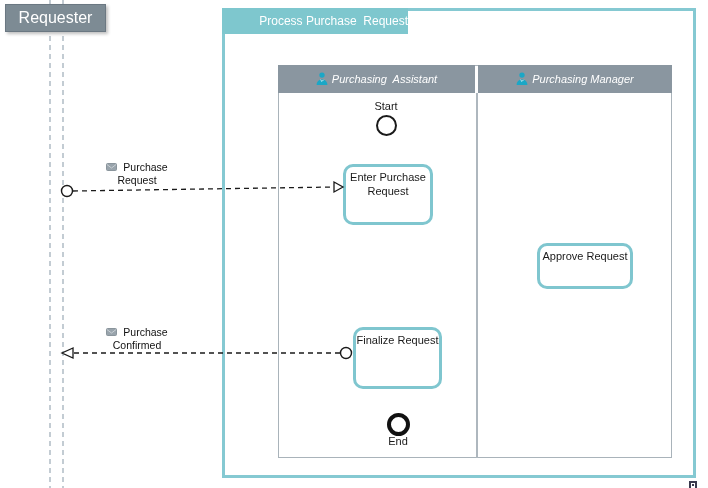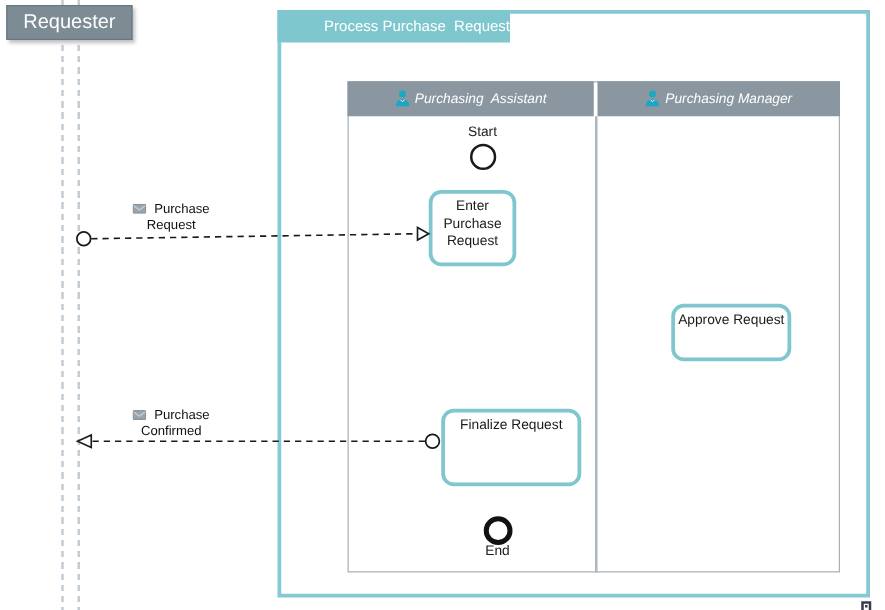--- a/index.html
+++ b/index.html
@@ -32,23 +32,23 @@
     display:flex;align-items:center;justify-content:center;gap:4px;box-sizing:border-box;}
   .lane-header.h1{left:278px;width:197px;}
   .lane-header.h2{left:478px;width:194px;}
   .lane-header span{color:#fff;font-size:11px;font-style:italic;white-space:pre;}
   .lane-divider{position:absolute;left:476px;top:93px;width:1.5px;height:365px;background:#AEB7BE;}
 
   
   .task{position:absolute;border:3px solid #7FC6CF;border-radius:10px;background:#fff;
     box-sizing:border-box;display:flex;justify-content:center;
     padding-top:4px;text-align:center;font-size:11px;color:#1a1a1a;line-height:1.25;}
-  .task.t1{left:343px;top:152px;width:70px;height:61px;}
+  .task.t1{left:343px;top:164px;width:90px;height:61px;}
   .task.t2{left:537px;top:243px;width:96px;height:46px;}
-  .task.t3{left:353px;top:327px;width:112px;height:62px;}
+  .task.t3{left:353px;top:327px;width:89px;height:62px;}
 
   .event-circle{position:absolute;border-radius:50%;background:#fff;box-sizing:content-box;}
   .start-circle{left:376px;top:115px;width:17px;height:17px;border:2px solid #1a1a1a;}
   .end-circle{left:387px;top:413px;width:15px;height:15px;border:4px solid #111;}
   .event-label{position:absolute;width:50px;text-align:center;font-size:11px;color:#1a1a1a;}
   .start-label{left:361px;top:100px;}
   .end-label{left:373px;top:435px;}
 
   
   .msg-label{position:absolute;width:90px;display:flex;flex-direction:column;

